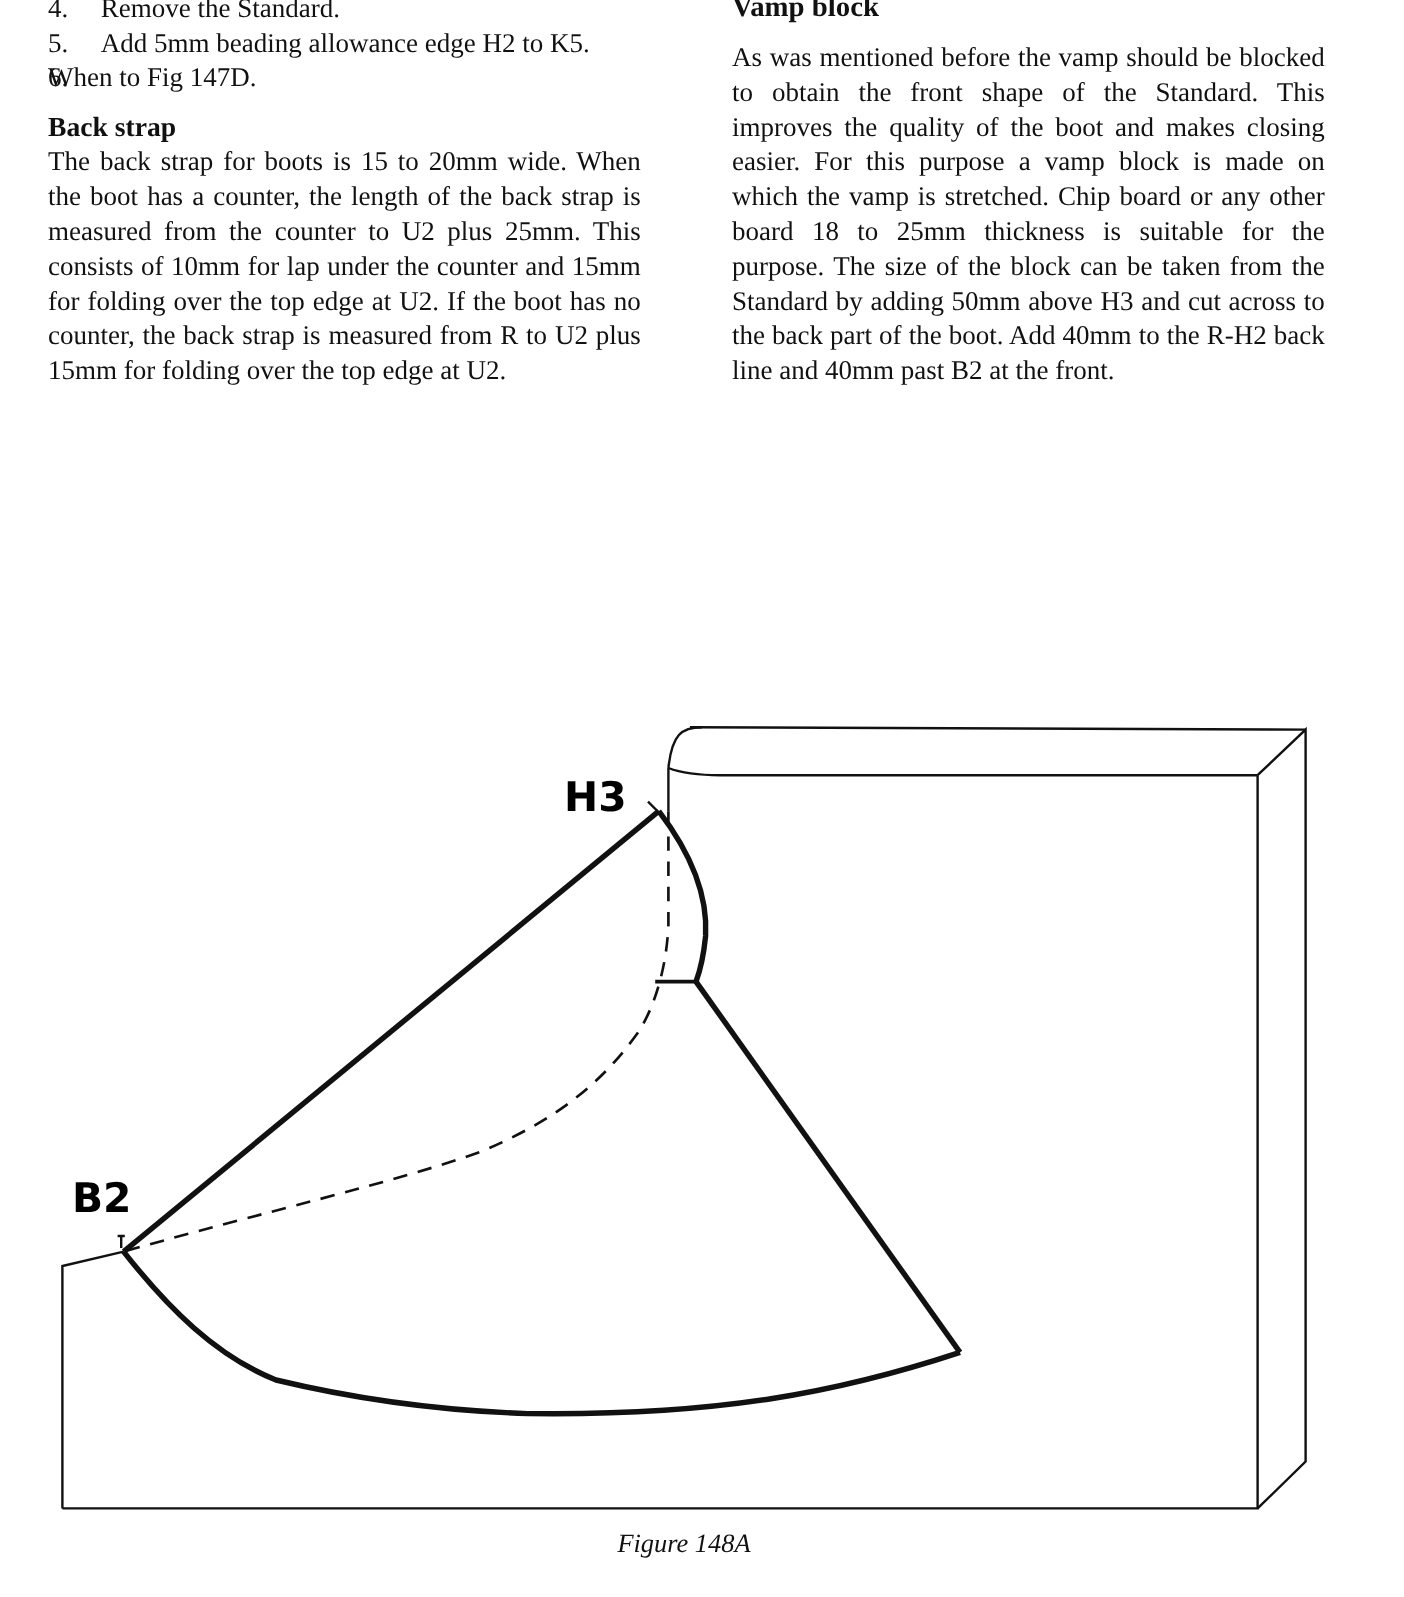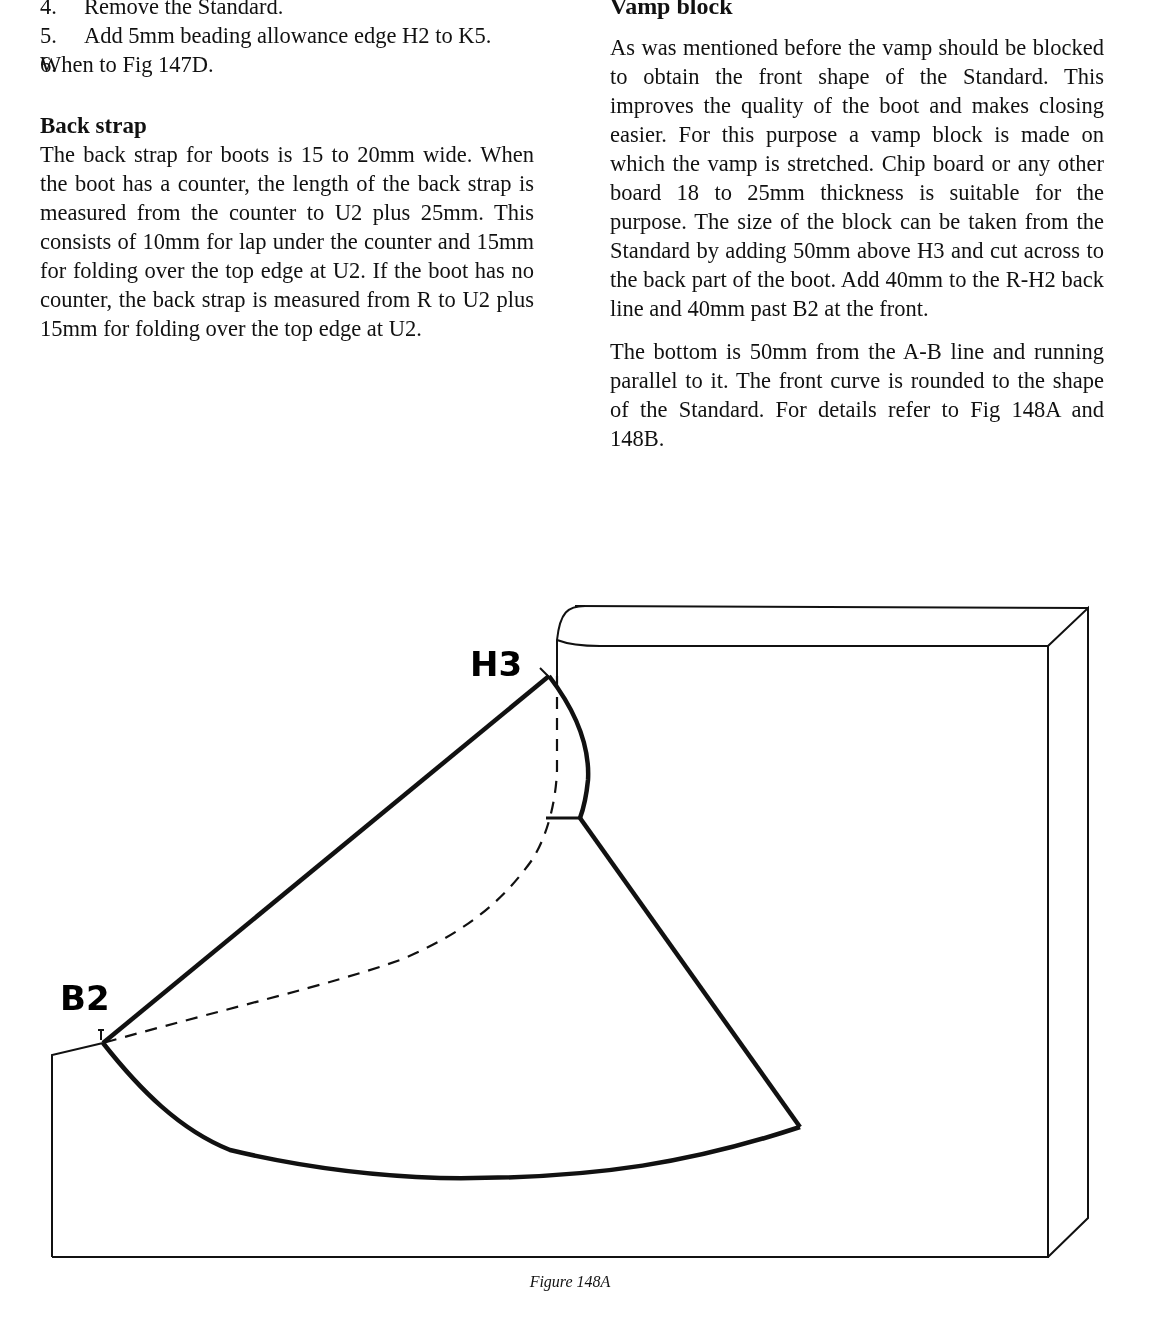--- a/index.html
+++ b/index.html
@@ -7,25 +7,25 @@
          font-family: "Liberation Serif", "DejaVu Serif", serif; color: #111; }
   .col { position: absolute; font-size: 22.5px; line-height: 29px; text-align: justify; }
   .col-left { left: 40px; top: -8px; width: 494px; }
   .col-right { left: 610px; top: -8px; width: 494px; }
   .list { margin: 0; padding: 0; list-style: none; }
   .list li { position: relative; padding-left: 44px; }
   .list li .num { position: absolute; left: 0; top: 0; }
   .p { margin: 0; }
   .gap { margin-top: 14px; }
   .heading { font-weight: bold; margin: 0; font-size: 23px; }
-  .h-left { margin-top: 32px; }
+  .h-left { margin-top: 12px; }
   .h-right { margin-bottom: 12px; font-size: 24px; }
   .figure { position: absolute; left: 0; top: 580px; width: 1170px; height: 700px; }
   .caption { position: absolute; left: 0; width: 1140px; top: 1273px; text-align: center;
-             font-style: italic; font-size: 16px; }
+             font-style: italic; font-size: 22px; }
   .label { font-family: "DejaVu Sans", sans-serif; font-weight: bold; font-size: 34px; }
 </style>
 </head>
 <body>
 
 <div class="col col-left">
   <ol class="list">
     <li>
       <span class="num">4.</span>
       <span>Remove the Standard.</span>
@@ -39,21 +39,20 @@
     </li>
   </ol>
   <p class="p">When to Fig 147D.</p>
   <h3 class="heading h-left">Back strap</h3>
   <p class="p">The back strap for boots is 15 to 20mm wide. When the boot has a counter, the length of the back strap is measured from the counter to U2 plus 25mm. This consists of 10mm for lap under the counter and 15mm for folding over the top edge at U2. If the boot has no counter, the back strap is measured from R to U2 plus 15mm for folding over the top edge at U2.</p>
 </div>
 
 <div class="col col-right">
   <h3 class="heading h-right">Vamp block</h3>
   <p class="p">As was mentioned before the vamp should be blocked to obtain the front shape of the Standard. This improves the quality of the boot and makes closing easier. For this purpose a vamp block is made on which the vamp is stretched. Chip board or any other board 18 to 25mm thickness is suitable for the purpose. The size of the block can be taken from the Standard by adding 50mm above H3 and cut across to the back part of the boot. Add 40mm to the R-H2 back line and 40mm past B2 at the front.</p>
-  <p class="p gap">The bottom is 50mm from the A-B line and running parallel to it. The front curve is rounded to the shape of the Standard. For details refer to Fig 148A and 148B.</p>
 </div>
 
 <svg class="figure" viewBox="0 580 1170 700" width="1170" height="700" xmlns="http://www.w3.org/2000/svg">
 
   <g fill="none" stroke="#111" stroke-width="2">
     <path d="M52 1257 L1048 1257 L1048 646"></path>
     <path d="M1048 1257 L1088 1218 L1088 608 L1048 646"></path>
     <path d="M575 606 L1088 608"></path>
     <path d="M600 646 L1048 646"></path>
     <path d="M557 640 C560 612 568 606 585 606"></path>

